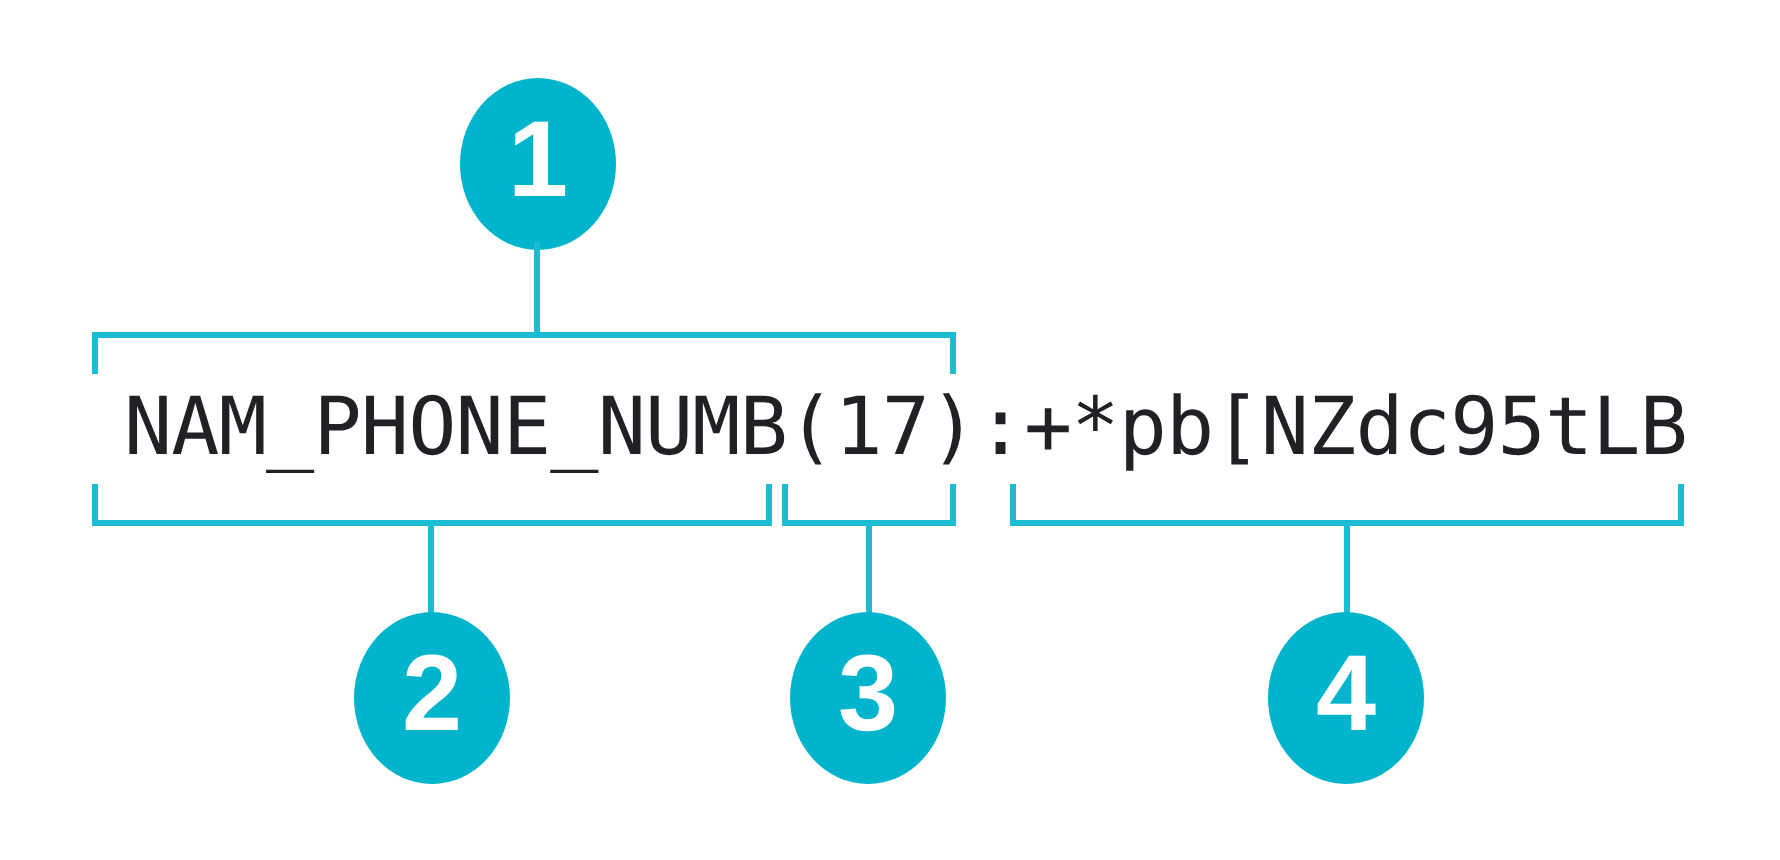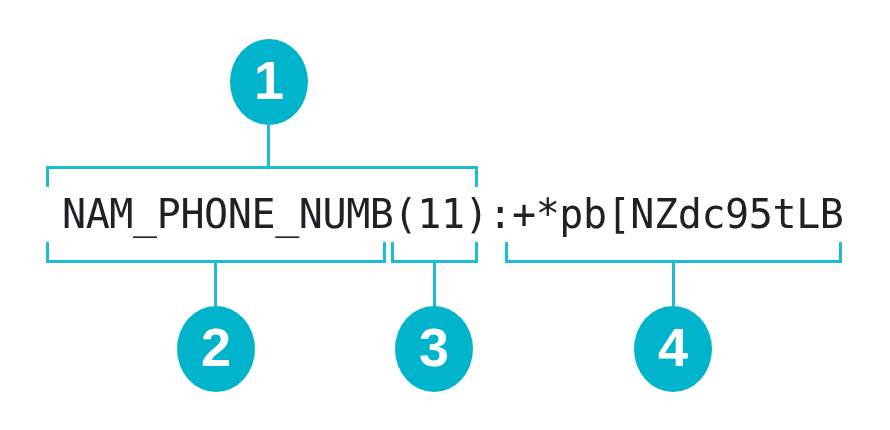--- a/index.html
+++ b/index.html
@@ -88,21 +88,21 @@
 <body>
 
 <div class="canvas">
 
   <div class="badge badge-1">
     <span>1</span>
   </div>
   <div class="stem stem-1"></div>
   <div class="bracket bracket-top bracket-1"></div>
 
-  <div class="code">NAM_PHONE_NUMB(11):+*pb[NZdc95tLB</div>
+  <div class="code">NAM_PHONE_NUMB(17):+*pb[NZdc95tLB</div>
 
   <div class="bracket bracket-bottom bracket-2"></div>
   <div class="stem stem-2"></div>
   <div class="badge badge-2">
     <span>2</span>
   </div>
 
   <div class="bracket bracket-bottom bracket-3"></div>
   <div class="stem stem-3"></div>
   <div class="badge badge-3">

